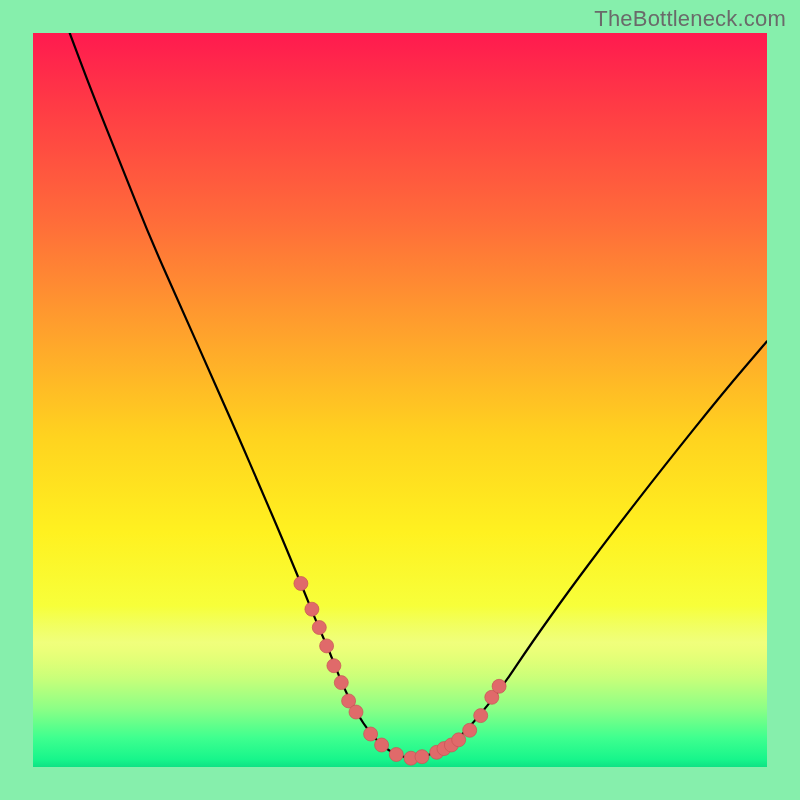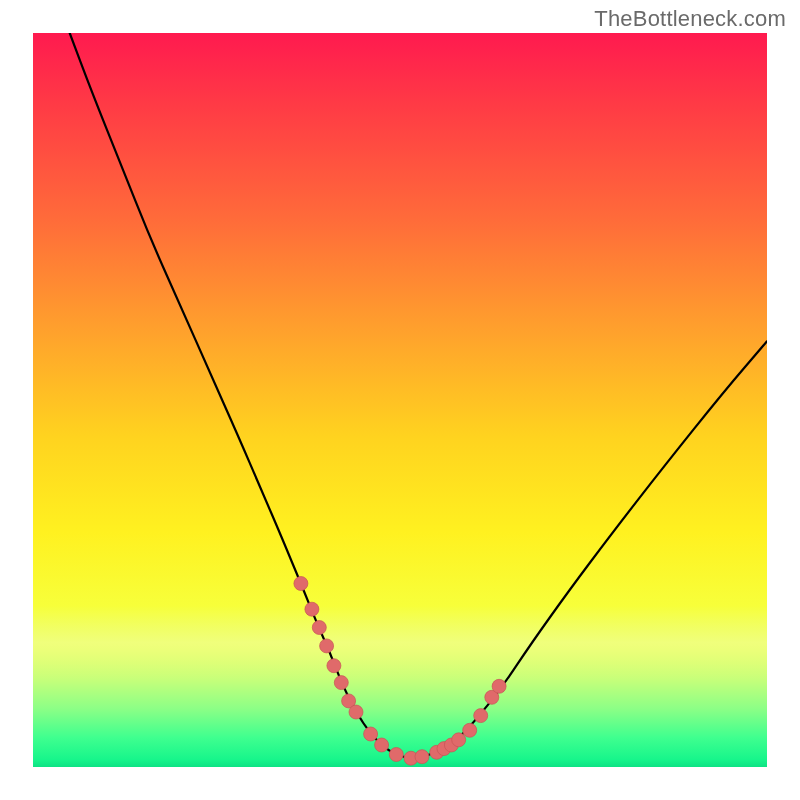--- a/index.html
+++ b/index.html
@@ -10,21 +10,21 @@
     background: #000;
     overflow: hidden;
     font-family: Arial, Helvetica, sans-serif;
   }
   .frame {
     position: absolute;
     left: 0;
     top: 0;
     width: 800px;
     height: 800px;
-    background: #ffffff;
+    background: #86efac;
   }
   .plot-area {
     position: absolute;
     left: 33px;
     top: 33px;
     width: 734px;
     height: 734px;
     
     background: linear-gradient(
       to bottom,

